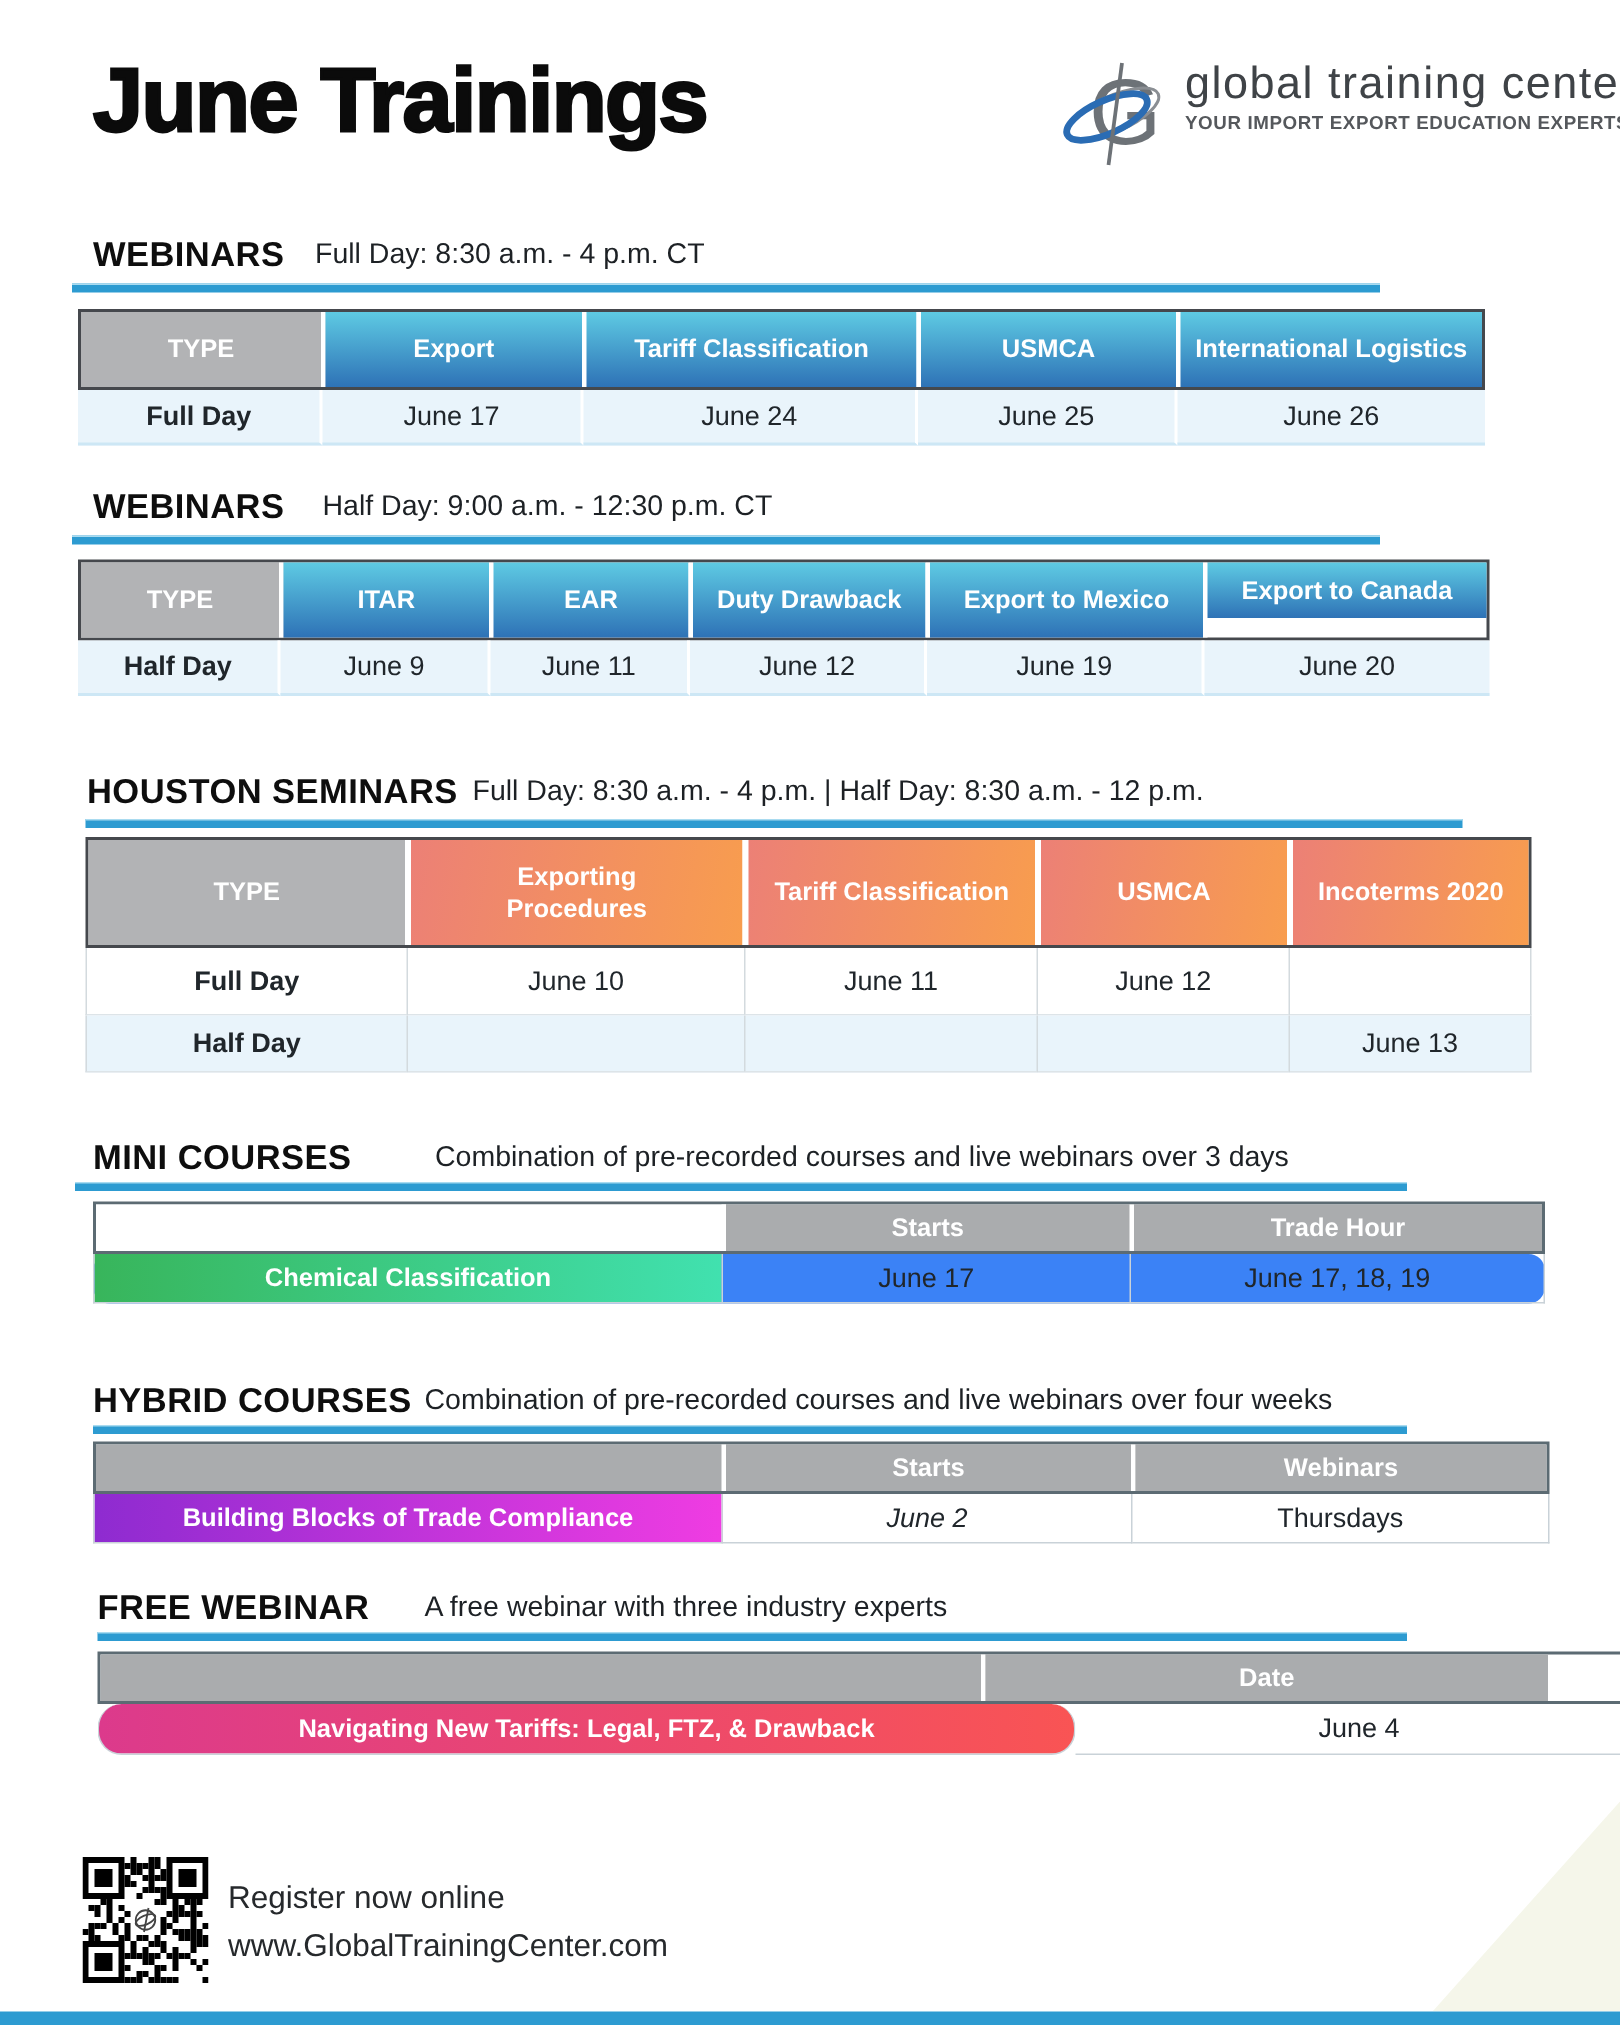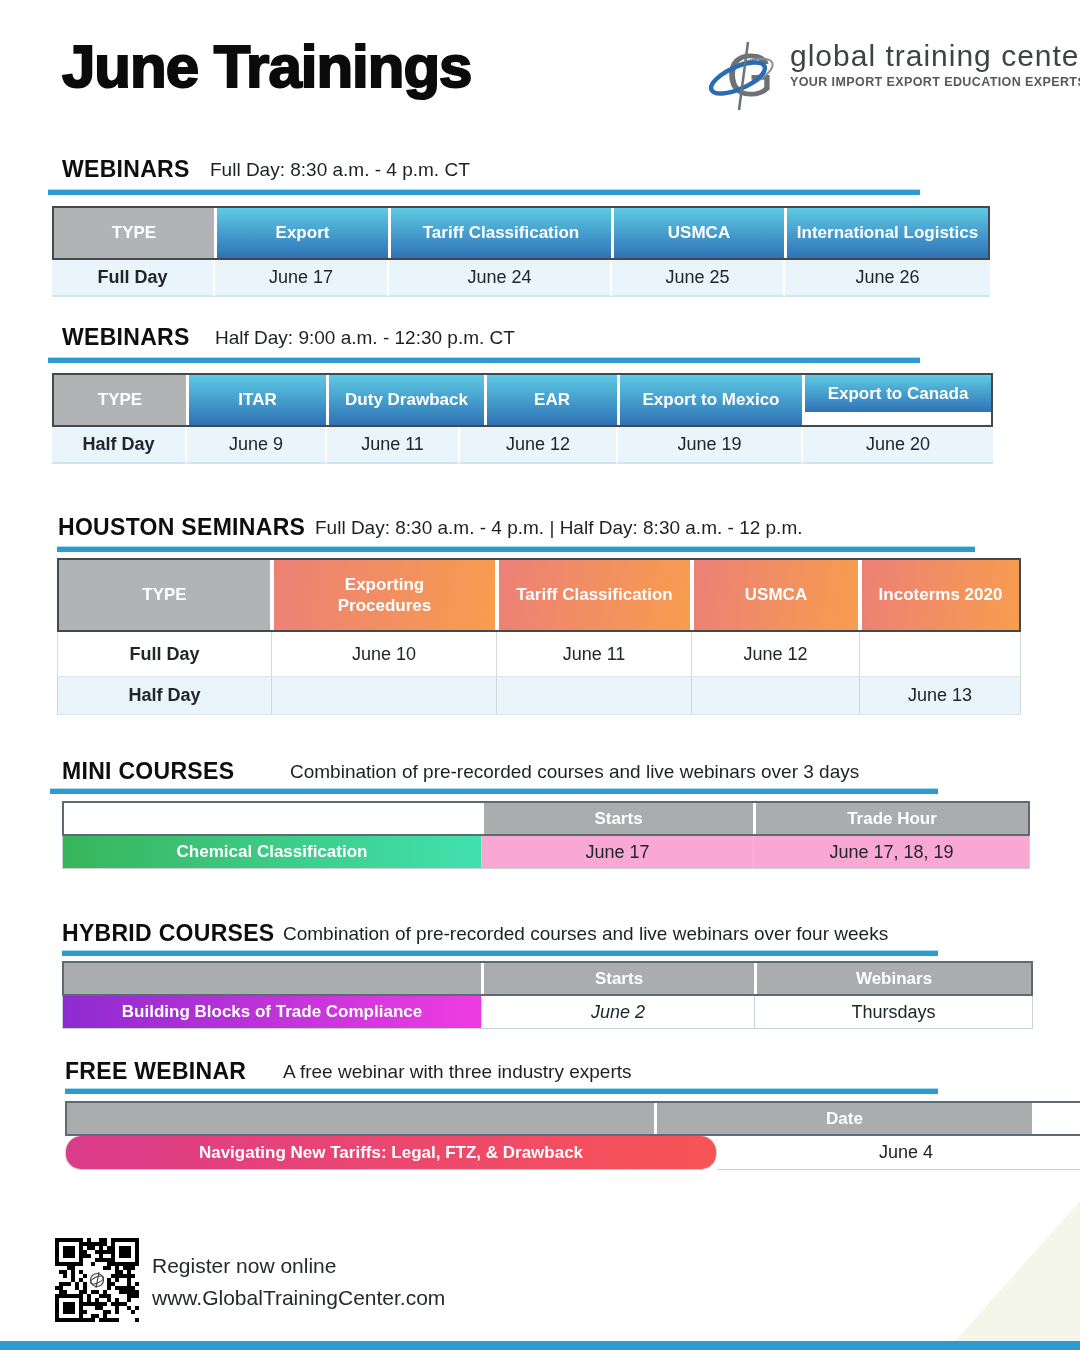--- a/index.html
+++ b/index.html
@@ -91,22 +91,22 @@
     </div>
   </div>
 
   <div class="abs sec-h" style="left:62px;top:324px;">WEBINARS</div>
   <div class="abs sec-sub" style="left:215px;top:327px;">Half Day: 9:00 a.m. - 12:30 p.m. CT</div>
   <div class="abs rule" style="left:48px;top:357px;width:872px;"></div>
   <div class="abs tbl" style="left:52px;top:373px;">
     <div class="tr hdr-row">
       <div class="cell hdr h-gray gap" style="width:135px;height:50px;">TYPE</div>
       <div class="cell hdr h-blue gap" style="width:140px;height:50px;">ITAR</div>
+      <div class="cell hdr h-blue gap" style="width:133px;height:50px;">EAR</div>
       <div class="cell hdr h-blue gap" style="width:158px;height:50px;">Duty Drawback</div>
-      <div class="cell hdr h-blue gap" style="width:133px;height:50px;">EAR</div>
       <div class="cell hdr h-blue gap" style="width:185px;height:50px;">Export to Mexico</div>
       <div class="cell hdr h-blue" style="width:186px;height:37px;text-align:right;">Export to Canada</div>
     </div>
     <div class="tr row-blue">
       <div class="cell bold" style="width:135px;height:37px;">Half Day</div>
       <div class="cell" style="width:140px;height:37px;">June 9</div>
       <div class="cell" style="width:133px;height:37px;">June 11</div>
       <div class="cell" style="width:158px;height:37px;">June 12</div>
       <div class="cell" style="width:185px;height:37px;">June 19</div>
       <div class="cell" style="width:190px;height:37px;">June 20</div>
@@ -142,21 +142,21 @@
 
   <div class="abs sec-h" style="left:62px;top:758px;">MINI COURSES</div>
   <div class="abs sec-sub" style="left:290px;top:761px;">Combination of pre-recorded courses and live webinars over 3 days</div>
   <div class="abs rule" style="left:50px;top:788px;width:888px;"></div>
   <div class="abs tbl" style="left:62px;top:801px;">
     <div class="tr hdr-row-slate">
       <div class="cell hdr h-white gap" style="width:420px;height:31px;"></div>
       <div class="cell hdr h-slate gap" style="width:272px;height:31px;">Starts</div>
       <div class="cell hdr h-slate" style="width:272px;height:31px;">Trade Hour</div>
     </div>
-    <div class="tr lite-row" style="background:#f9a8d4;">
+    <div class="tr lite-row" style="background:#3b82f6;border-radius:11px;">
       <div class="cell band g-green" style="width:420px;height:33px;">Chemical Classification</div>
       <div class="cell" style="width:272px;height:33px;">June 17</div>
       <div class="cell" style="width:276px;height:33px;">June 17, 18, 19</div>
     </div>
   </div>
 
   <div class="abs sec-h" style="left:62px;top:920px;">HYBRID COURSES</div>
   <div class="abs sec-sub" style="left:283px;top:923px;">Combination of pre-recorded courses and live webinars over four weeks</div>
   <div class="abs rule" style="left:62px;top:950px;width:876px;"></div>
   <div class="abs tbl" style="left:62px;top:961px;">

